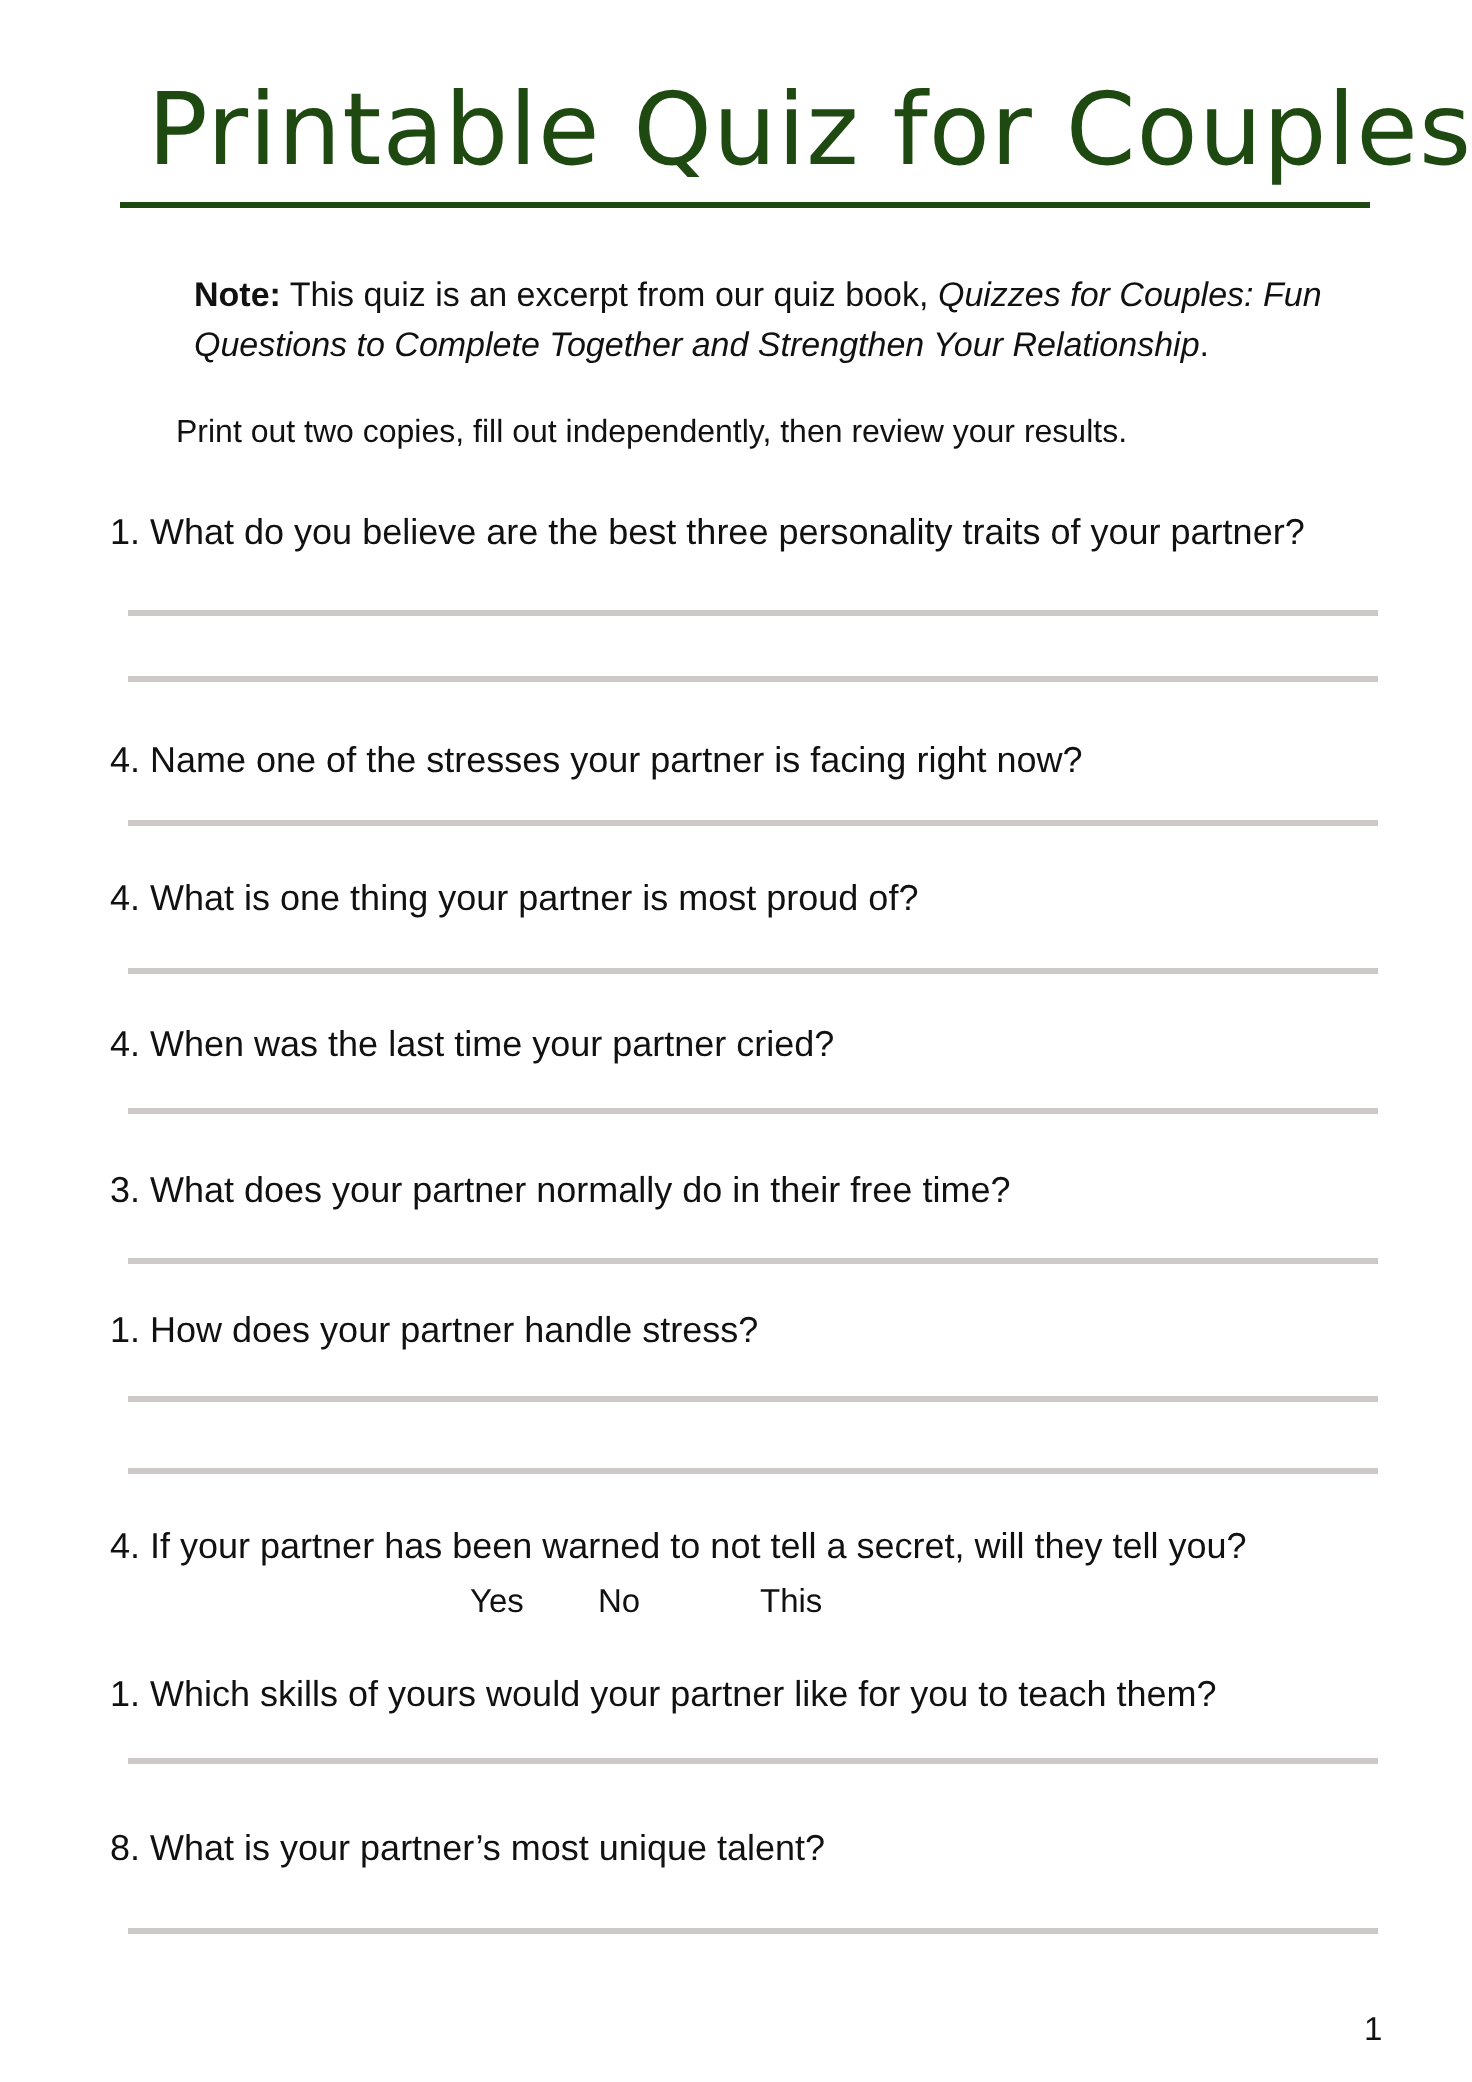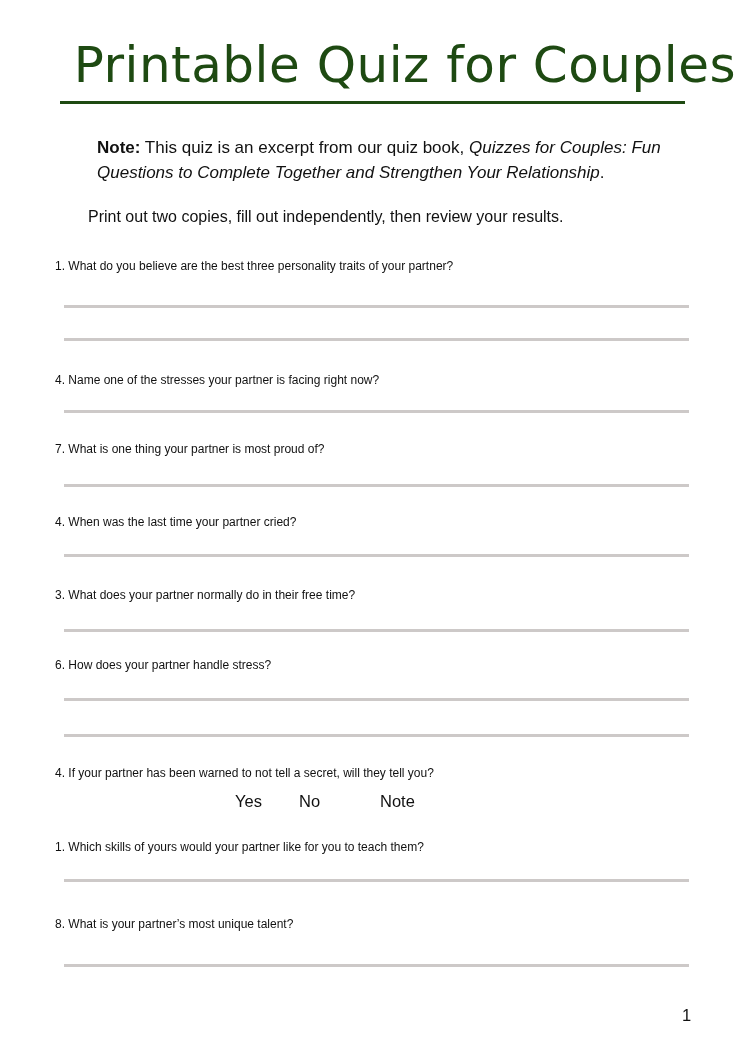--- a/index.html
+++ b/index.html
@@ -6,21 +6,21 @@
   body { width: 736px; height: 1041px; position: relative; overflow: hidden;
          font-family: "Liberation Sans", sans-serif; color: #111; }
   .title { position: absolute; left: 0; width: 736px; top: 30px; text-align: right;
            font-family: "DejaVu Sans", sans-serif; font-size: 50px; color: #1e4a12;
            letter-spacing: 0.5px; line-height: 70px; }
   .title-rule { position: absolute; left: 60px; width: 625px; top: 101px; height: 3px; background: #1e4a12; }
   .note { position: absolute; left: 53px; top: 135px; width: 620px; font-size: 17px; line-height: 25px; margin-left: 44px; }
   .note b { font-weight: bold; }
   .note i { font-style: italic; }
   .instr { position: absolute; left: 56px; top: 205px; font-size: 16px; line-height: 24px; margin-left: 32px; }
-  .q { position: absolute; left: 55px; font-size: 12px; line-height: 24px; white-space: nowrap; }
+  .q { position: absolute; left: 55px; font-size: 18px; line-height: 24px; white-space: nowrap; }
   .line { position: absolute; left: 64px; width: 625px; height: 3px; background: #cdc9c8; }
   .opt { position: absolute; top: 789px; font-size: 16.5px; line-height: 24px; text-align: center; }
   .pageno { position: absolute; left: 682px; top: 1006px; font-size: 16.5px; }
 </style>
 </head>
 <body>
 
 <div class="title">Printable Quiz for Couples</div>
 <div class="title-rule"></div>
 
@@ -30,37 +30,37 @@
 
 <div class="instr">Print out two copies, fill out independently, then review your results.</div>
 
 <div class="q" style="top:254px">1. What do you believe are the best three personality traits of your partner?</div>
 <div class="line" style="top:305px"></div>
 <div class="line" style="top:338px"></div>
 
 <div class="q" style="top:368px">4. Name one of the stresses your partner is facing right now?</div>
 <div class="line" style="top:410px"></div>
 
-<div class="q" style="top:437px">7. What is one thing your partner is most proud of?</div>
+<div class="q" style="top:437px">4. What is one thing your partner is most proud of?</div>
 <div class="line" style="top:484px"></div>
 
 <div class="q" style="top:510px">4. When was the last time your partner cried?</div>
 <div class="line" style="top:554px"></div>
 
 <div class="q" style="top:583px">3. What does your partner normally do in their free time?</div>
 <div class="line" style="top:629px"></div>
 
-<div class="q" style="top:653px">6. How does your partner handle stress?</div>
+<div class="q" style="top:653px">1. How does your partner handle stress?</div>
 <div class="line" style="top:698px"></div>
 <div class="line" style="top:734px"></div>
 
 <div class="q" style="top:761px">4. If your partner has been warned to not tell a secret, will they tell you?</div>
 <div class="opt" style="left:235px">Yes</div>
 <div class="opt" style="left:299px">No</div>
-<div class="opt" style="left:380px">Note</div>
+<div class="opt" style="left:380px">This</div>
 
 <div class="q" style="top:835px">1. Which skills of yours would your partner like for you to teach them?</div>
 <div class="line" style="top:879px"></div>
 
 <div class="q" style="top:912px">8. What is your partner’s most unique talent?</div>
 <div class="line" style="top:964px"></div>
 
 <div class="pageno">1</div>
 
 </body></html>

